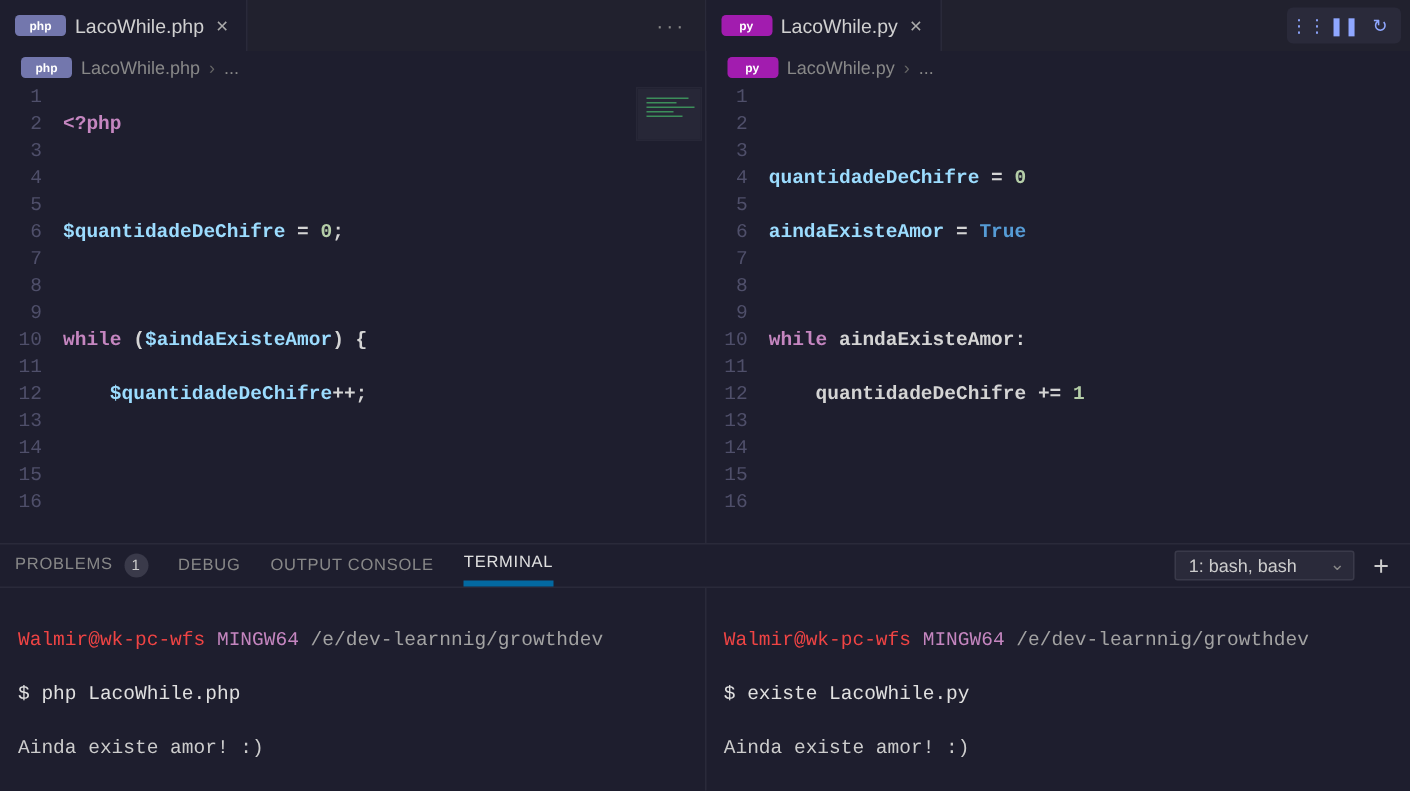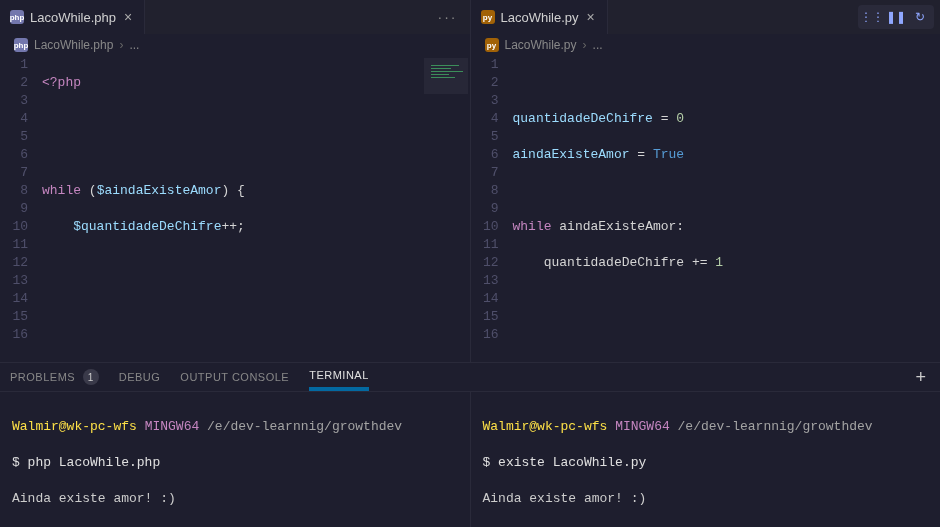--- a/index.html
+++ b/index.html
@@ -45,29 +45,29 @@
     color: #d0d0d0;
     font-size: 13px;
     cursor: pointer;
   }
   .tab .close {
     font-size: 14px;
     color: #aaaaaa;
     padding: 0 2px;
   }
   .tab-icon {
-    width: 14px; height: 14px;
+    width: 34px; height: 14px;
     display: inline-flex; align-items: center; justify-content: center;
     border-radius: 3px;
     font-size: 8px;
     font-weight: bold;
     color: #fff;
   }
   .tab-icon.php { background: #7377ad; }
-  .tab-icon.py  { background: #a16207; }
+  .tab-icon.py  { background: #a21caf; }
   .ellipsis {
     margin-left: auto;
     padding: 0 12px;
     color: #888;
     letter-spacing: 2px;
     font-size: 14px;
   }
   .debug-controls {
     margin-left: auto;
     display: flex;
@@ -109,20 +109,21 @@
     text-align: right;
     padding-right: 14px;
     color: #4f4f6a;
     user-select: none;
   }
   .gutter div { height: 18px; }
   .code {
     flex: 1;
     white-space: pre;
     color: #cccccc;
+    font-weight: bold;
   }
   .code div { height: 18px; }
   .minimap {
     position: absolute;
     top: 2px; right: 2px;
     width: 44px; height: 36px;
     background: linear-gradient(#2a2a3a 0 0) padding-box;
     border: 1px solid #2a2a3a;
     opacity: .8;
   }
@@ -212,21 +213,21 @@
     flex:1;
     padding: 8px 12px;
     font-family: Consolas, "Courier New", monospace;
     font-size: 13px;
     line-height: 18px;
     white-space: pre;
     overflow: hidden;
     border-right: 1px solid #2a2a3a;
   }
   .terminal:last-child { border-right: none; }
-  .t-user { color: #fde047; }
+  .t-user { color: #ef4444; }
   .t-host { color: #c586c0; }
   .t-path { color: #a3a3a3; }
   .t-cmd  { color: #e0e0e0; }
   .t-out  { color: #cccccc; }
 </style>
 </head>
 <body>
 
 <div class="panes">
 
@@ -260,20 +261,21 @@
           <div>11</div>
           <div>12</div>
           <div>13</div>
           <div>14</div>
           <div>15</div>
           <div>16</div>
       </div>
       <div class="code">
 <div><span class="php-open">&lt;?php</span></div>
 <div> </div>
+<div><span class="var">$quantidadeDeChifre</span><span class="op"> = </span><span class="num">0</span><span class="op">;</span></div>
 <div> </div>
 <div><span class="kw">while</span><span class="op"> (</span><span class="var">$aindaExisteAmor</span><span class="op">) {</span></div>
 <div><span>    </span><span class="var">$quantidadeDeChifre</span><span class="op">++;</span></div>
 <div> </div>
 
 
 
 
 
 
@@ -346,20 +348,21 @@
 <div class="panel">
   <div class="panel-tabs">
     <span class="panel-tab">
       <span>PROBLEMS</span>
       <span class="badge">1</span>
     </span>
     <span class="panel-tab">DEBUG</span>
     <span class="panel-tab">OUTPUT CONSOLE</span>
     <span class="panel-tab active">TERMINAL</span>
     <div class="panel-right">
+      <div class="panel-select">1: bash, bash</div>
       <span class="plus-btn">+</span>
     </div>
   </div>
   <div class="terminals">
     <div class="terminal">
 <div><span class="t-user">Walmir@wk-pc-wfs</span><span> </span><span class="t-host">MINGW64</span><span> </span><span class="t-path">/e/dev-learnnig/growthdev</span></div>
 <div class="t-cmd">$ php LacoWhile.php</div>
 <div class="t-out">Ainda existe amor! :)</div>
 <div class="t-out">Ainda existe amor! :)</div>
 

